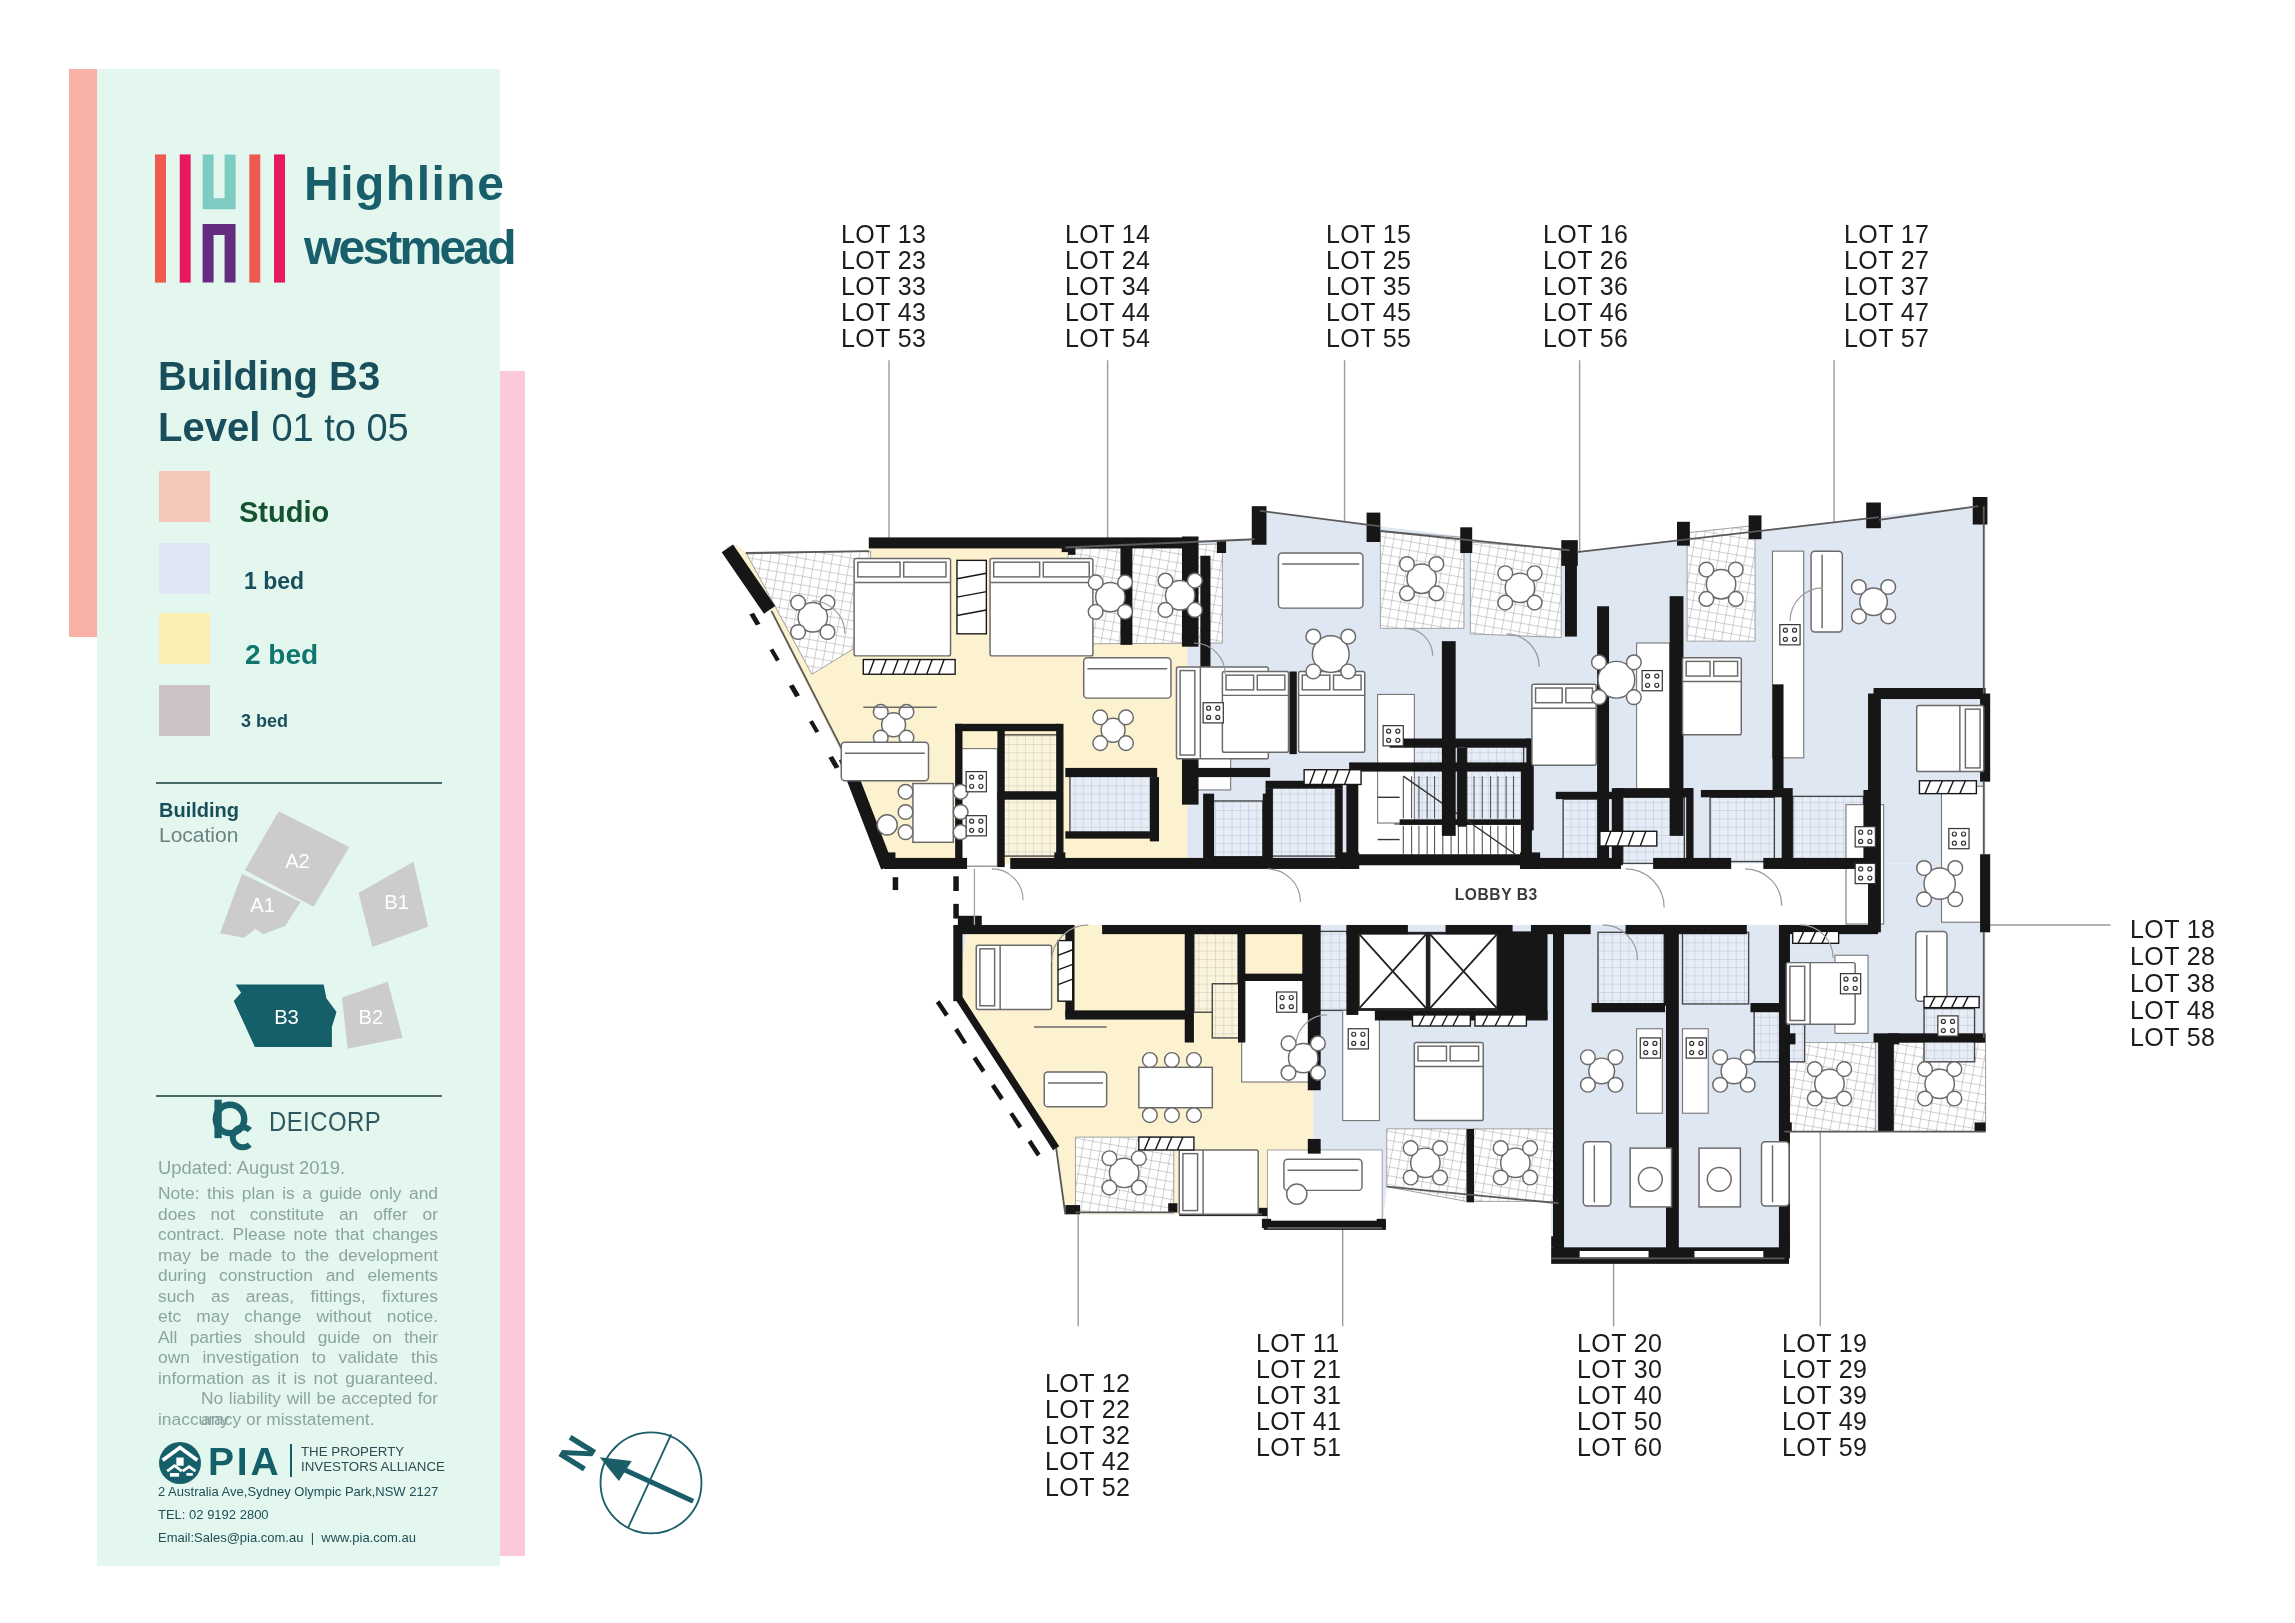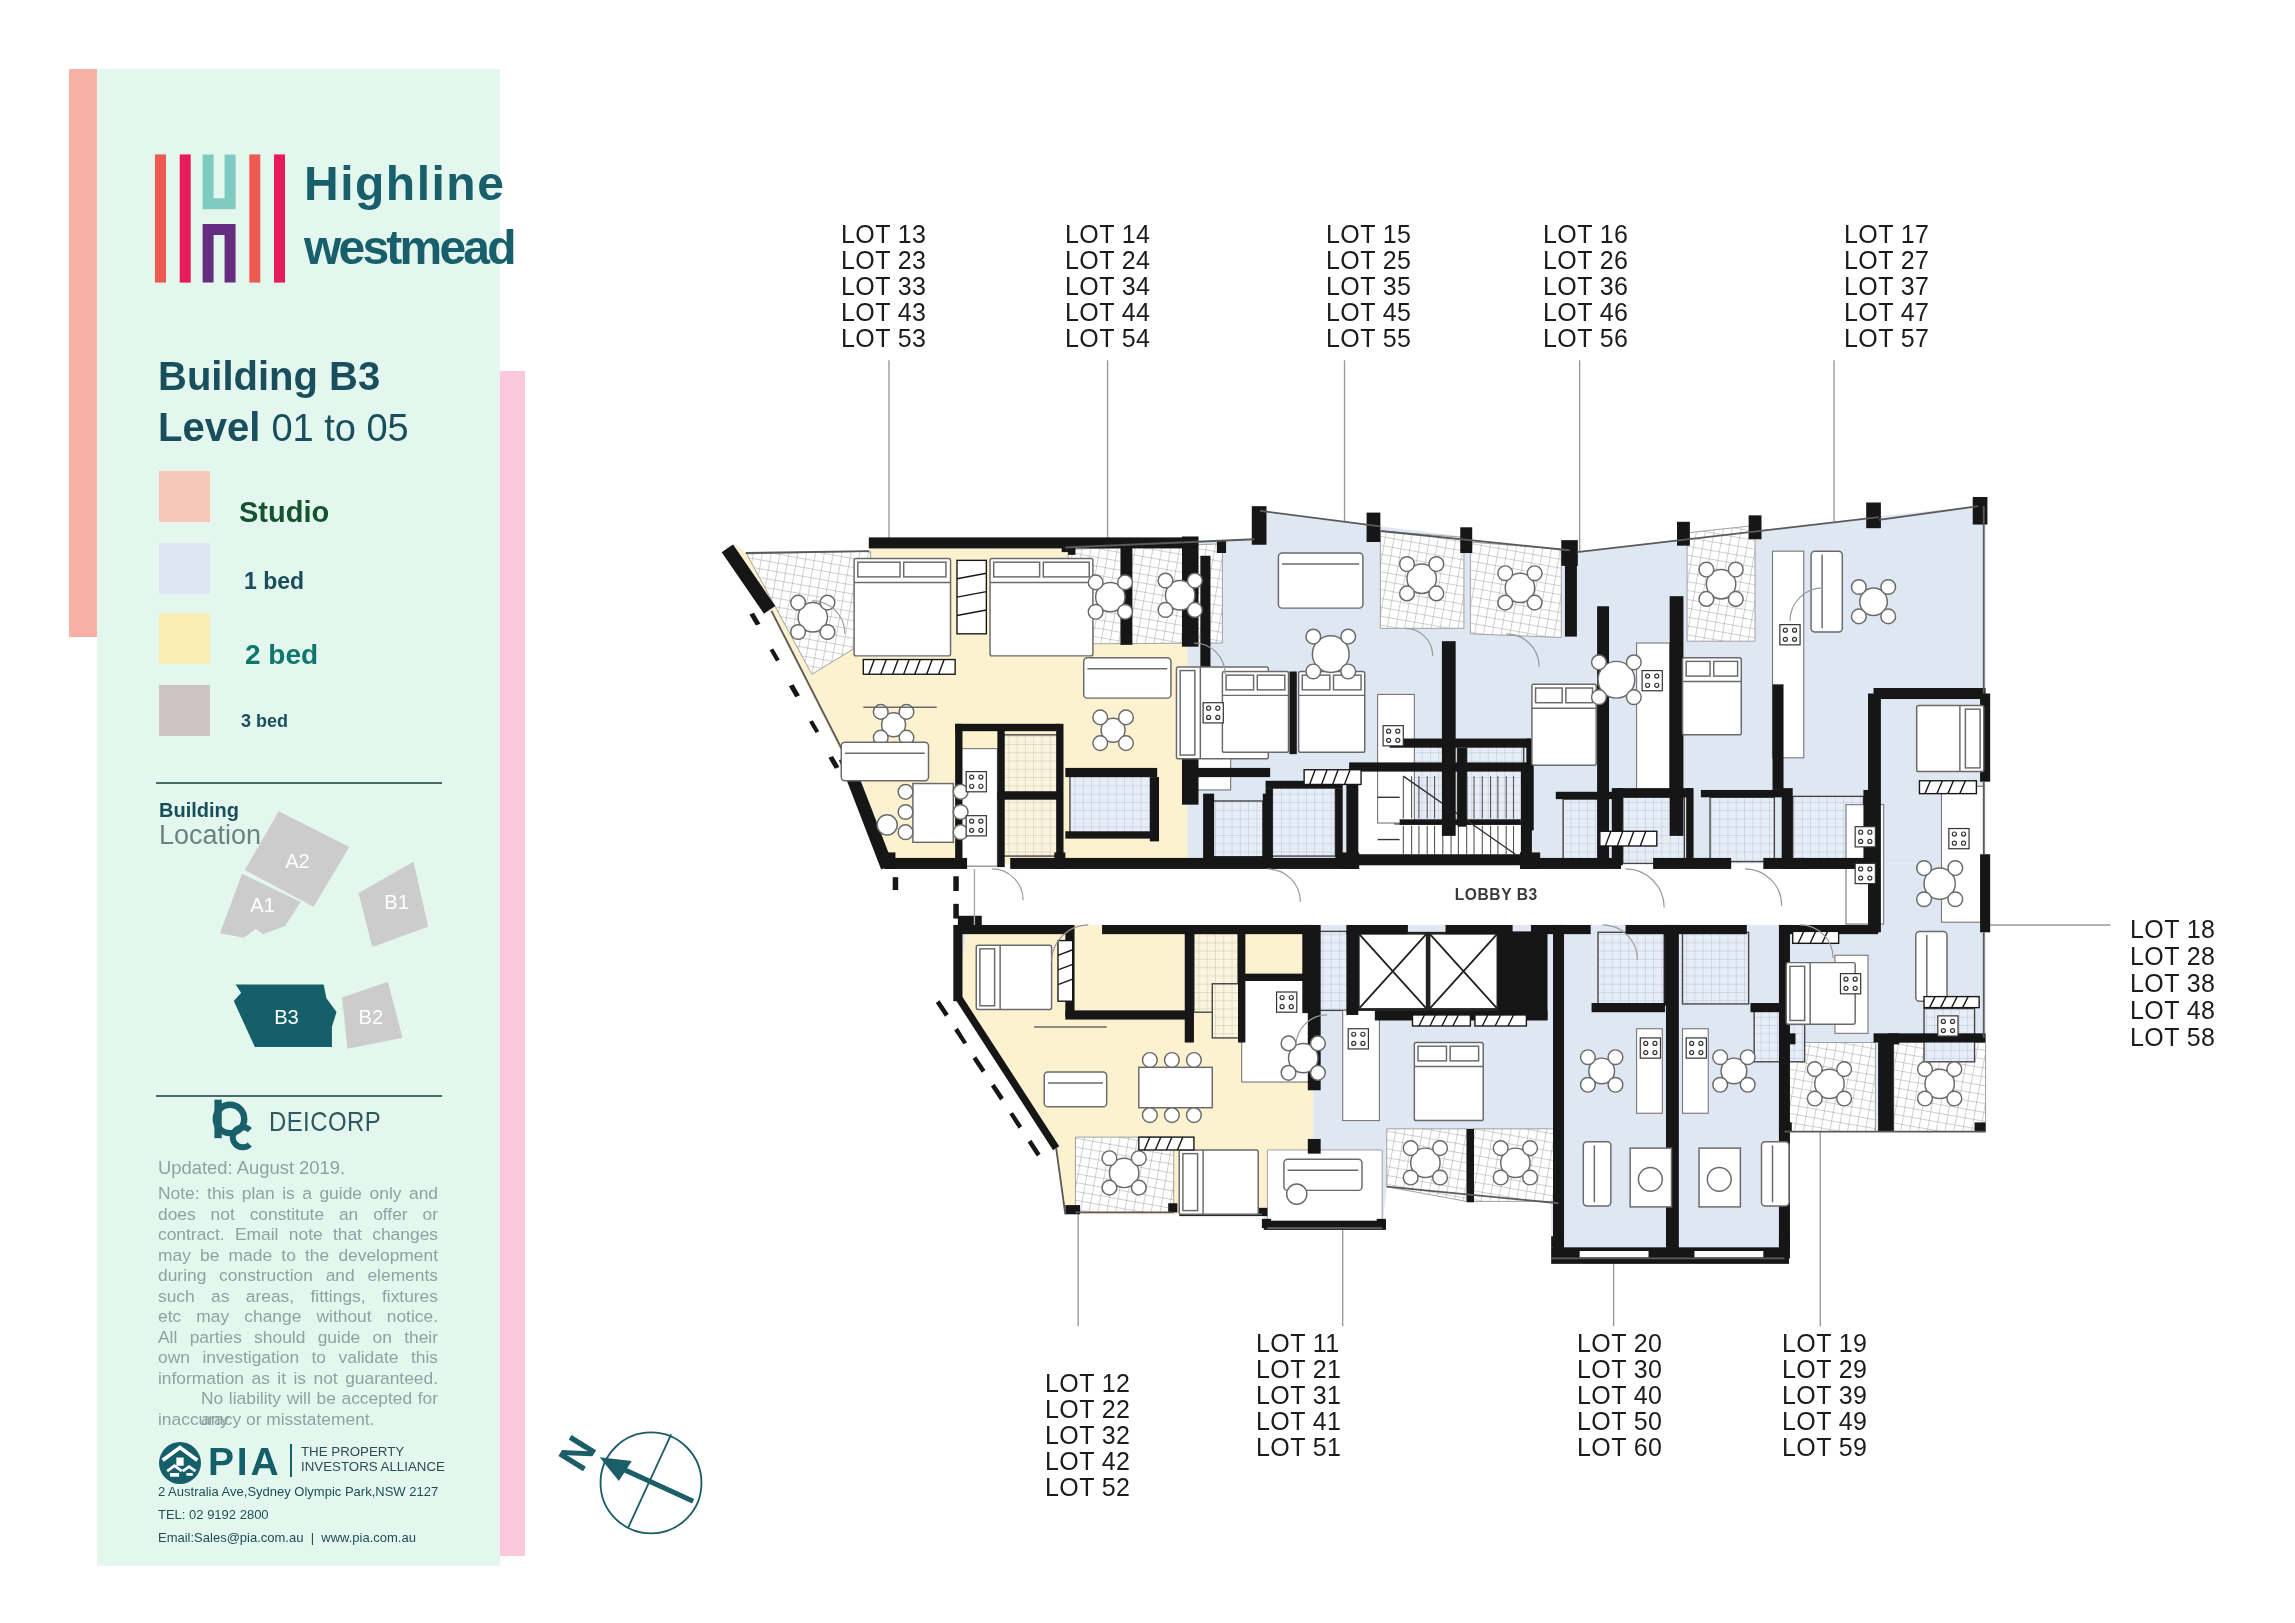--- a/index.html
+++ b/index.html
@@ -32,21 +32,21 @@
 <div class="abs" style="left:239px;top:496px;font-size:29px;font-weight:bold;color:#14532d;">Studio</div>
 <div class="abs" style="left:159px;top:543px;width:51px;height:51px;background:#dde6f2;"></div>
 <div class="abs" style="left:244px;top:568px;font-size:23px;font-weight:bold;color:#194e5c;">1 bed</div>
 <div class="abs" style="left:159px;top:613px;width:51px;height:51px;background:#fbeeb5;"></div>
 <div class="abs" style="left:245px;top:639px;font-size:28px;font-weight:bold;color:#0f766e;">2 bed</div>
 <div class="abs" style="left:159px;top:685px;width:51px;height:51px;background:#cdc2c4;"></div>
 <div class="abs" style="left:241px;top:711px;font-size:18px;font-weight:bold;color:#194e5c;">3 bed</div>
 
 <div class="abs" style="left:156px;top:782px;width:286px;height:1.8px;background:#4a6a6a;"></div>
 <div class="abs" style="left:159px;top:798px;font-size:20px;line-height:24px;font-weight:bold;color:#194e5c;">Building</div>
-<div class="abs" style="left:159px;top:823px;font-size:27px;line-height:24px;color:#6c8183;">Location</div>
+<div class="abs" style="left:159px;top:823px;font-size:21px;line-height:24px;color:#6c8183;">Location</div>
 <svg class="abs" style="left:138px;top:781px" width="386" height="321" viewBox="0 0 420 350">
   <g fill="#cccccc">
     <polygon points="116,97 153,33 230,72 191,137"></polygon>
     <polygon points="89,166 113,101 177,132 160,158 136,167 128,161 115,171"></polygon>
     <polygon points="240,122 300,88 316,159 255,181"></polygon>
     <polygon points="222,236 272,219 288,280 228,292"></polygon>
   </g>
   <polygon points="106,222 202,222 205,237 216,252 211,268 211,290 127,290 104,240 112,231" fill="#155f6a"></polygon>
   <g fill="#ffffff" font-size="22" font-family="Liberation Sans,sans-serif">
     <text x="160" y="95">A2</text>
@@ -62,21 +62,21 @@
   <rect x="7" y="4" width="8" height="42" fill="#19606a"></rect>
   <circle cx="24" cy="25" r="15.5" fill="none" stroke="#19606a" stroke-width="7"></circle>
   <circle cx="38" cy="45" r="11" fill="none" stroke="#19606a" stroke-width="6.5" stroke-dasharray="51 18" transform="rotate(47 38 45)"></circle>
 </svg>
 <div class="abs" style="left:269px;top:1106px;font-size:27.5px;letter-spacing:0.5px;color:#2f5860;transform:scaleX(0.87);transform-origin:0 0;">DEICORP</div>
 
 <div class="abs" style="left:158px;top:1157px;font-size:18.4px;color:#8ca3a1;">Updated: August 2019.</div>
 <div class="abs" style="left:158px;top:1183px;width:280px;font-size:17.4px;line-height:20.5px;color:#8ca3a1;">
     <div style="height:20.5px;text-align:justify;text-align-last:justify;">Note: this plan is a guide only and</div>
     <div style="height:20.5px;text-align:justify;text-align-last:justify;">does not constitute an offer or</div>
-    <div style="height:20.5px;text-align:justify;text-align-last:justify;">contract. Email note that changes</div>
+    <div style="height:20.5px;text-align:justify;text-align-last:justify;">contract. Please note that changes</div>
     <div style="height:20.5px;text-align:justify;text-align-last:justify;">may be made to the development</div>
     <div style="height:20.5px;text-align:justify;text-align-last:justify;">during construction and elements</div>
     <div style="height:20.5px;text-align:justify;text-align-last:justify;">such as areas, fittings, fixtures</div>
     <div style="height:20.5px;text-align:justify;text-align-last:justify;">etc may change without notice.</div>
     <div style="height:20.5px;text-align:justify;text-align-last:justify;">All parties should guide on their</div>
     <div style="height:20.5px;text-align:justify;text-align-last:justify;">own investigation to validate this</div>
     <div style="height:20.5px;text-align:justify;text-align-last:justify;">information as it is not guaranteed.</div>
     <div style="height:20.5px;text-align:justify;text-align-last:justify;margin-left:43px;">No liability will be accepted for any</div>
     <div style="height:20.5px;">inaccuracy or misstatement.</div>
   </div>

